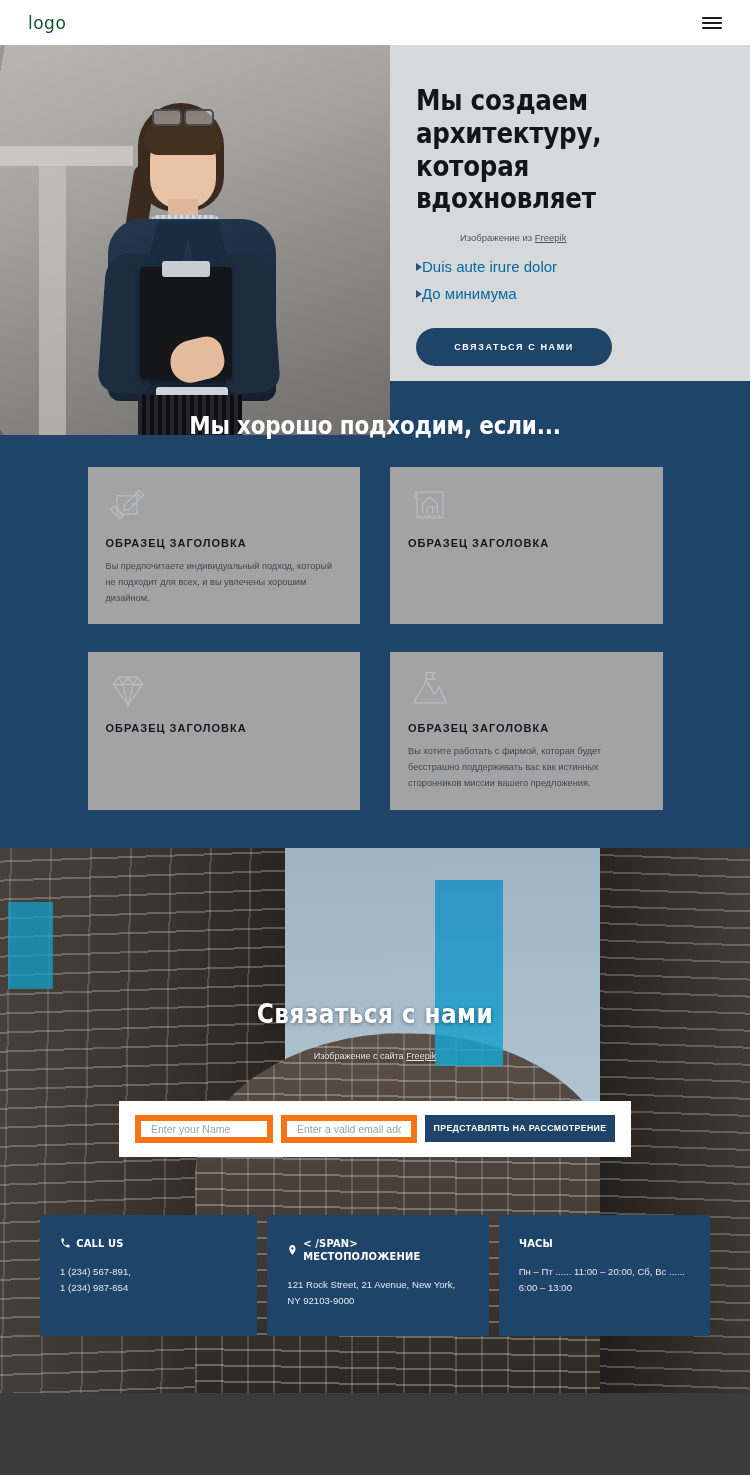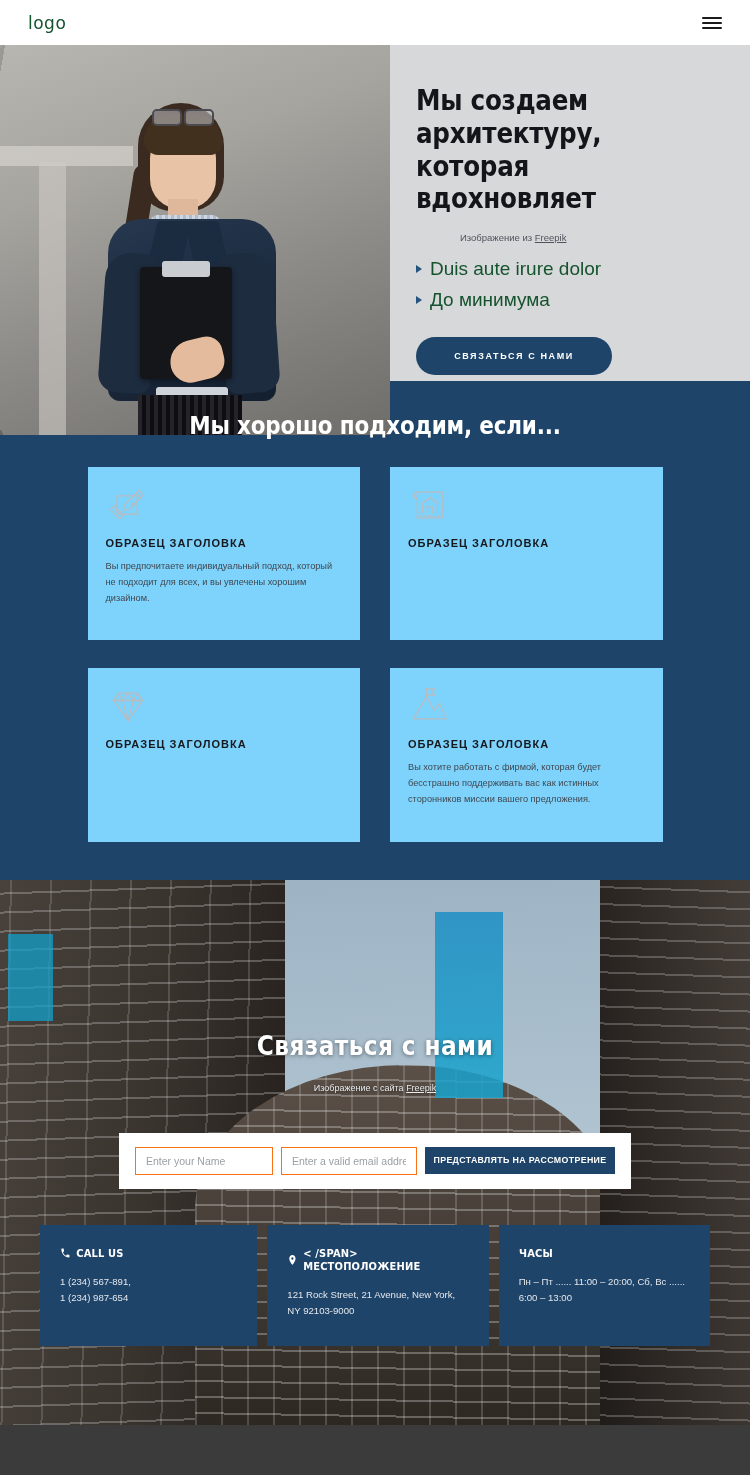--- a/index.html
+++ b/index.html
@@ -99,22 +99,22 @@
   .hero-h1 {
     font-family:"DejaVu Sans", sans-serif;
     font-size:28px; line-height:1.17; font-weight:bold;
     color:#13151a; letter-spacing:-.3px;
     transform:scaleX(.88); transform-origin:left center;
   }
   .hero-credit { margin-top:16px; font-size:9.5px; color:#4f545c;margin-left:44px; }
   .hero-credit a { color:#4f545c; text-decoration:underline; }
   .hero-list { list-style:none; margin-top:16px; }
   .hero-list li {
-    font-size:19px; color:#14532d; line-height:1.1;
-    margin-bottom:10px; display:flex; align-items:center; gap:8px;
+    font-size:15px; color:#0369a1; line-height:1.1;
+    margin-bottom:10px; display:flex; align-items:center; 
   }
   .tri {
     width:0; height:0; border-left:6px solid #24537f;
     border-top:4px solid transparent; border-bottom:4px solid transparent;
   }
   .hero-btn {
     margin-top:16px; width:196px; height:38px; border:none; border-radius:19px;
     background:#1f4469; color:#fff; font-size:9px; font-weight:bold;
     letter-spacing:1.6px; cursor:pointer;
     font-family:"Liberation Sans", sans-serif;
@@ -125,21 +125,21 @@
   .features h2 {
     text-align:center; color:#fff; font-weight:bold;
     font-family:"DejaVu Sans", sans-serif;
     font-size:25px; letter-spacing:-.2px; margin-bottom:27px;
     transform:scaleX(.86);
   }
   .grid {
     width:575px; margin:0 auto;
     display:grid; grid-template-columns:1fr 1fr; gap:28px 30px;
   }
-  .card { background:#7dd3fc; padding:16px 18px 34px; }
+  .card { background:#a3a3a3; padding:16px 18px 18px; }
   .card-icon { height:44px; margin-bottom:10px; }
   .card h3 {
     font-size:11px; font-weight:bold; color:#16181d;
     letter-spacing:1px; margin-bottom:9px;
   }
   .card p { font-size:9.2px; line-height:1.75; color:#41464e; }
 
   
   .contact { position:relative; height:545px; overflow:hidden; background:#2a2e33; }
   .contact .sky {
@@ -188,36 +188,36 @@
     text-align:center; color:#e7e9ec; font-size:9px; margin-top:22px;
     text-shadow:0 1px 3px rgba(0,0,0,.5);
   }
   .contact-credit a { color:#e7e9ec; text-decoration:underline; }
 
   .form-wrap {
     width:512px; margin:40px auto 0; background:#fff;
     padding:14px 16px; display:flex; gap:8px;
   }
   .form-wrap input {
-    height:28px; border:1px solid #f97316; background:#fff;
+    height:28px; border:6px solid #f97316; background:#fff;
     padding:0 10px; font-size:10.5px; color:#33373d; outline:none;
     font-family:"Liberation Sans", sans-serif;
   }
   .form-wrap input::placeholder { color:#9aa0a6; }
   #f-name { width:138px; }
   #f-mail { width:136px; }
   .form-wrap button {
     flex:1; height:27px; border:none; background:#1f4469; color:#fff;
     font-size:8.8px; font-weight:bold; letter-spacing:.35px; cursor:pointer;
     font-family:"Liberation Sans", sans-serif;
   }
 
   .info-row {
     position:relative; z-index:3;
-    display:flex; gap:10px; padding:0 40px; margin-top:36px;
+    display:flex; gap:10px; padding:0 40px; margin-top:58px;
   }
   .info-box { background:#1f4469; padding:22px 20px 26px; min-height:90px; }
   .ib1 { width:218px; }
   .ib2 { width:222px; }
   .ib3 { width:212px; }
   .info-box .ttl {
     color:#fff; font-weight:bold; font-size:11px;
     display:flex; align-items:center; gap:6px; margin-bottom:14px;
     font-family:"DejaVu Sans", sans-serif; transform:scaleX(.9);
     transform-origin:left center; letter-spacing:.2px;

